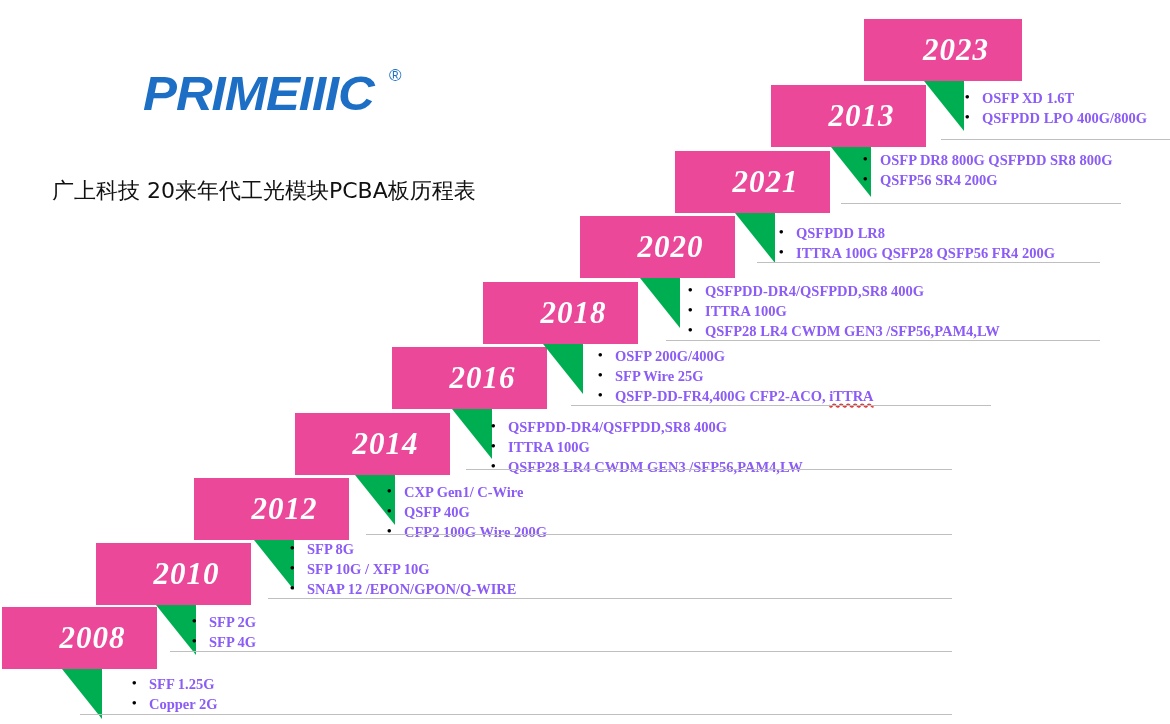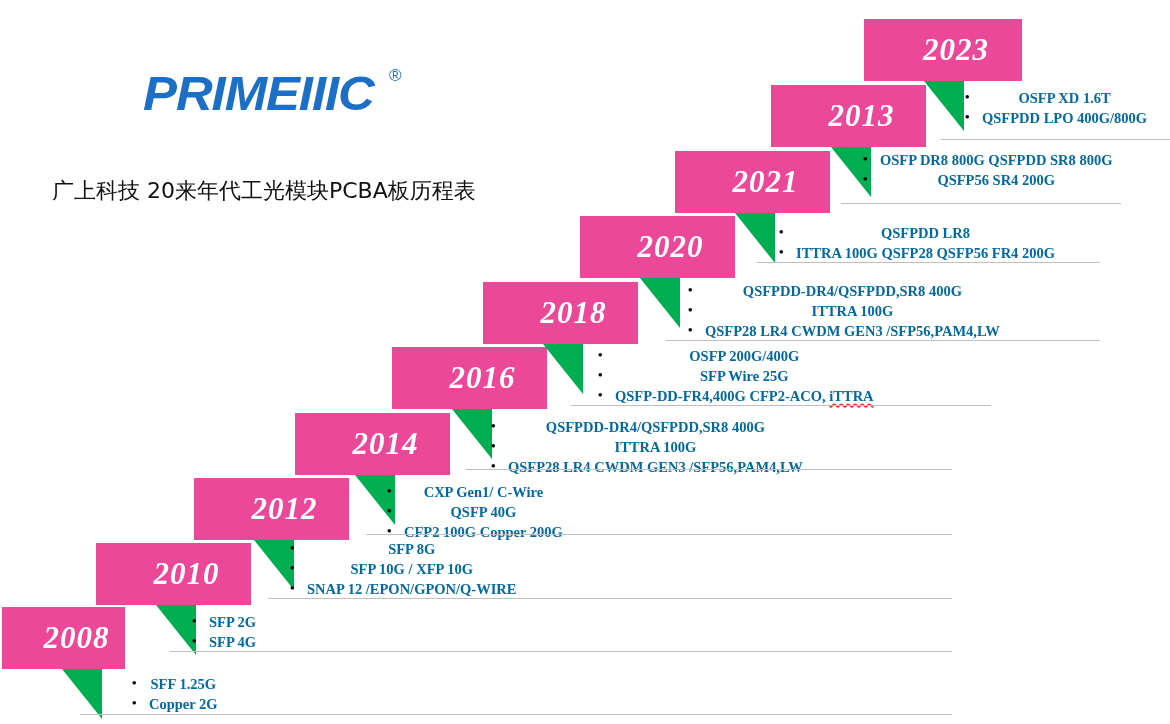--- a/index.html
+++ b/index.html
@@ -95,26 +95,25 @@
   .bullets {
     position: absolute;
     list-style: none;
     margin: 0;
     padding: 0;
   }
   .bullets li {
     font-family: "Liberation Serif", "DejaVu Serif", serif;
     font-weight: bold;
     font-size: 14.5px;
-    color: #0369a1;
+    color: #8b5cf6;
     line-height: 20px;
     white-space: nowrap;
     position: relative;
     padding-left: 19px;
-    text-align: center;
   }
   .bullets li::before {
     content: "\2022";
     position: absolute;
     left: 2px;
     top: -1px;
     font-size: 13px;
     color: #000000;
   }
   .spell-error {
@@ -137,21 +136,21 @@
 
   <div id="logo-block">
     <div id="logo-wordmark">PRIMEIIIC</div>
     <div id="logo-reg">®</div>
   </div>
 
   <div id="page-title">广上科技 20来年代工光模块PCBA板历程表</div>
 
   <div id="steps-layer">
       <div class="step" style="left: 0px; top: 0px;">
-        <div class="callout-box" style="left: 2px; top: 607px; width: 123px; height: 62px;">
+        <div class="callout-box" style="left: 2px; top: 607px; width: 155px; height: 62px;">
           <div class="year-label">2008</div>
         </div>
         <div class="callout-tail" style="left: 62px; top: 669px; width: 40px; height: 50px; background: rgb(0, 174, 82); clip-path: polygon(0px 0px, 100% 0px, 100% 100%);"></div>
         <ul class="bullets" style="left: 130px; top: 674px;">
           <li>SFF 1.25G</li>
           <li>Copper 2G</li>
         </ul>
       </div>
       <div class="step" style="left: 0px; top: 0px;">
         <div class="callout-box" style="left: 96px; top: 543px; width: 155px; height: 62px; text-align: center;">
@@ -175,21 +174,21 @@
         </ul>
       </div>
       <div class="step" style="left: 0px; top: 0px;">
         <div class="callout-box" style="left: 295px; top: 413px; width: 155px; height: 62px;">
           <div class="year-label">2014</div>
         </div>
         <div class="callout-tail" style="left: 355px; top: 475px; width: 40px; height: 50px; background: rgb(0, 174, 82); clip-path: polygon(0px 0px, 100% 0px, 100% 100%);"></div>
         <ul class="bullets" style="left: 385px; top: 482px;">
           <li>CXP Gen1/ C-Wire</li>
           <li>QSFP  40G</li>
-          <li>CFP2   100G Copper  200G</li>
+          <li>CFP2   100G Wire  200G</li>
         </ul>
       </div>
       <div class="step" style="left: 0px; top: 0px;">
         <div class="callout-box" style="left: 392px; top: 347px; width: 155px; height: 62px;">
           <div class="year-label">2016</div>
         </div>
         <div class="callout-tail" style="left: 452px; top: 409px; width: 40px; height: 50px; background: rgb(0, 174, 82); clip-path: polygon(0px 0px, 100% 0px, 100% 100%);"></div>
         <ul class="bullets" style="left: 489px; top: 417px;">
           <li>QSFPDD-DR4/QSFPDD,SR8 400G</li>
           <li>ITTRA 100G</li>

